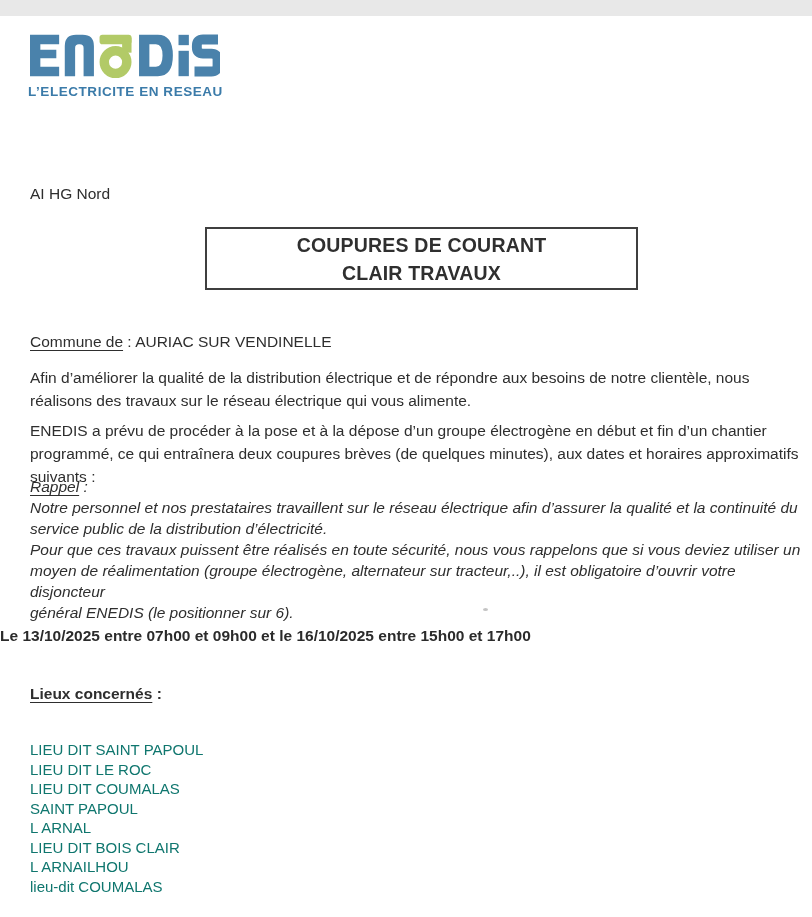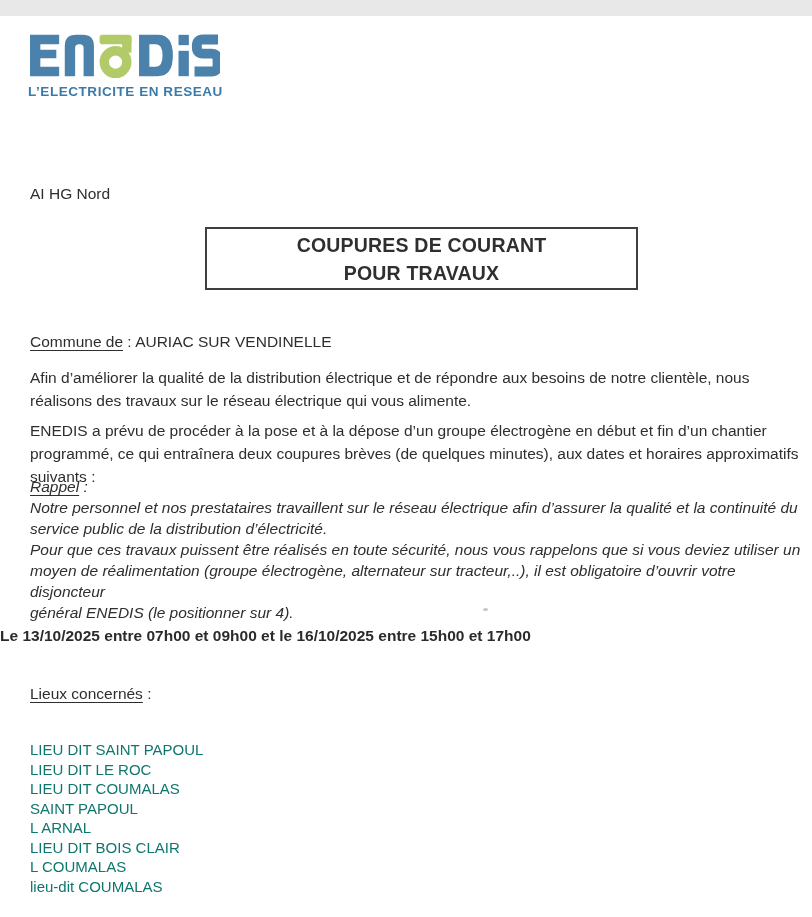--- a/index.html
+++ b/index.html
@@ -57,21 +57,21 @@
   .speck {
     position: absolute; left: 483px; top: 592px;
     width: 5px; height: 3px; background: #b5b5b5;
     border-radius: 50%; opacity: 0.8;
   }
   .dates-line {
     position: absolute; left: 0; top: 611px; width: 812px;
     text-align: left; font-weight: bold; font-size: 15.5px;
     color: #2b2b2b;
   }
-  .places-label { position: absolute; left: 30px; top: 666px; }
+  .places-label { position: absolute; left: 30px; top: 666px; font-weight: bold; }
   .places-list {
     position: absolute; left: 30px; top: 724px;
     font-size: 15px; line-height: 19.5px; color: #0f766e;
   }
 </style>
 </head>
 <body>
 
 <div class="page">
 
@@ -93,52 +93,52 @@
 
       <path d="M202,8 H186 Q179.5,8 179.5,14.5 V16.5 Q179.5,23 186,23 H195 Q201.5,23 201.5,29.5 V35.5 Q201.5,42 195,42 H177" fill="none" stroke="#4a82ab" stroke-width="10.5"></path>
     </svg>
     <div class="logo-tagline">L’ELECTRICITE EN RESEAU</div>
   </div>
 
   <div class="agency">AI HG Nord</div>
 
   <div class="title-box">
     <div class="title-line">COUPURES DE COURANT</div>
-    <div class="title-line">POUR TRAVAUX</div>
+    <div class="title-line">CLAIR TRAVAUX</div>
   </div>
 
   <div class="commune doc-text">
     <span class="underlined">Commune de</span><span> : </span><span>AURIAC SUR VENDINELLE</span>
   </div>
 
   <div class="para-intro doc-text">Afin d’améliorer la qualité de la distribution électrique et de répondre aux besoins de notre clientèle, nous réalisons des travaux sur le réseau électrique qui vous alimente.</div>
 
   <div class="para-works doc-text">ENEDIS a prévu de procéder à la pose et à la dépose d’un groupe électrogène en début et fin d’un chantier programmé, ce qui entraînera deux coupures brèves (de quelques minutes), aux dates et horaires approximatifs suivants :</div>
 
   <div class="rappel doc-text">
     <div class="rappel-label-line">
       <span class="underlined">Rappel</span><span> :</span>
     </div>
     <div>Notre personnel et nos prestataires travaillent sur le réseau électrique afin d’assurer la qualité et la continuité du service public de la distribution d’électricité.</div>
     <div>Pour que ces travaux puissent être réalisés en toute sécurité, nous vous rappelons que si vous deviez utiliser un moyen de réalimentation (groupe électrogène, alternateur sur tracteur,..), il est obligatoire d’ouvrir votre disjoncteur</div>
-    <div>général ENEDIS (le positionner sur 4).</div>
+    <div>général ENEDIS (le positionner sur 6).</div>
   </div>
 
   <div class="speck"></div>
 
   <div class="dates-line">Le 13/10/2025 entre 07h00 et 09h00 et le 16/10/2025 entre 15h00 et 17h00</div>
 
   <div class="places-label doc-text">
     <span class="underlined">Lieux concernés</span><span> :</span>
   </div>
 
   <div class="places-list">
     <div>LIEU DIT SAINT PAPOUL</div>
     <div>LIEU DIT LE ROC</div>
     <div>LIEU DIT COUMALAS</div>
     <div>SAINT PAPOUL</div>
     <div>L ARNAL</div>
     <div>LIEU DIT BOIS CLAIR</div>
-    <div>L COUMALAS</div>
+    <div>L ARNAILHOU</div>
     <div>lieu-dit COUMALAS</div>
   </div>
 
 </div>
 
 </body></html>

